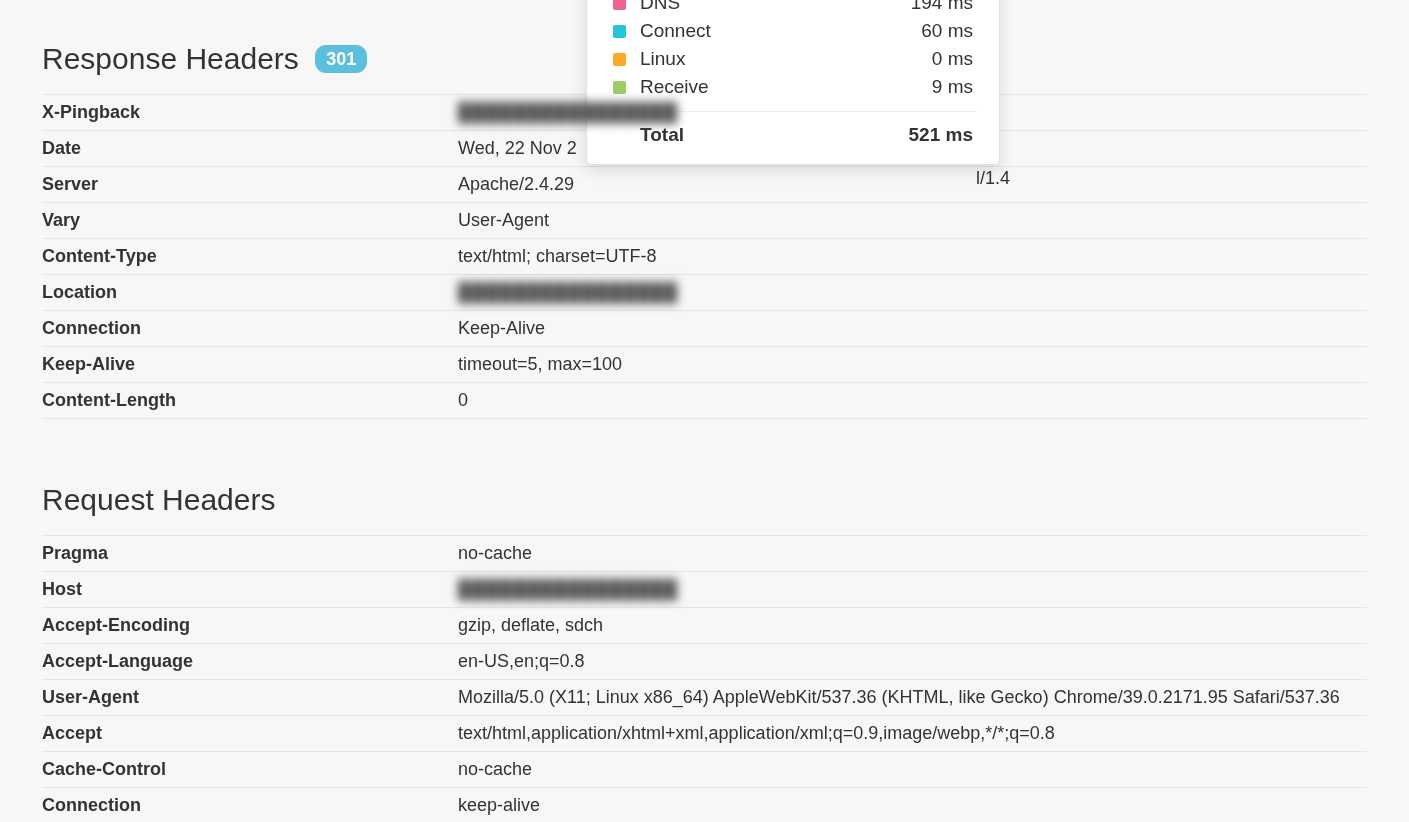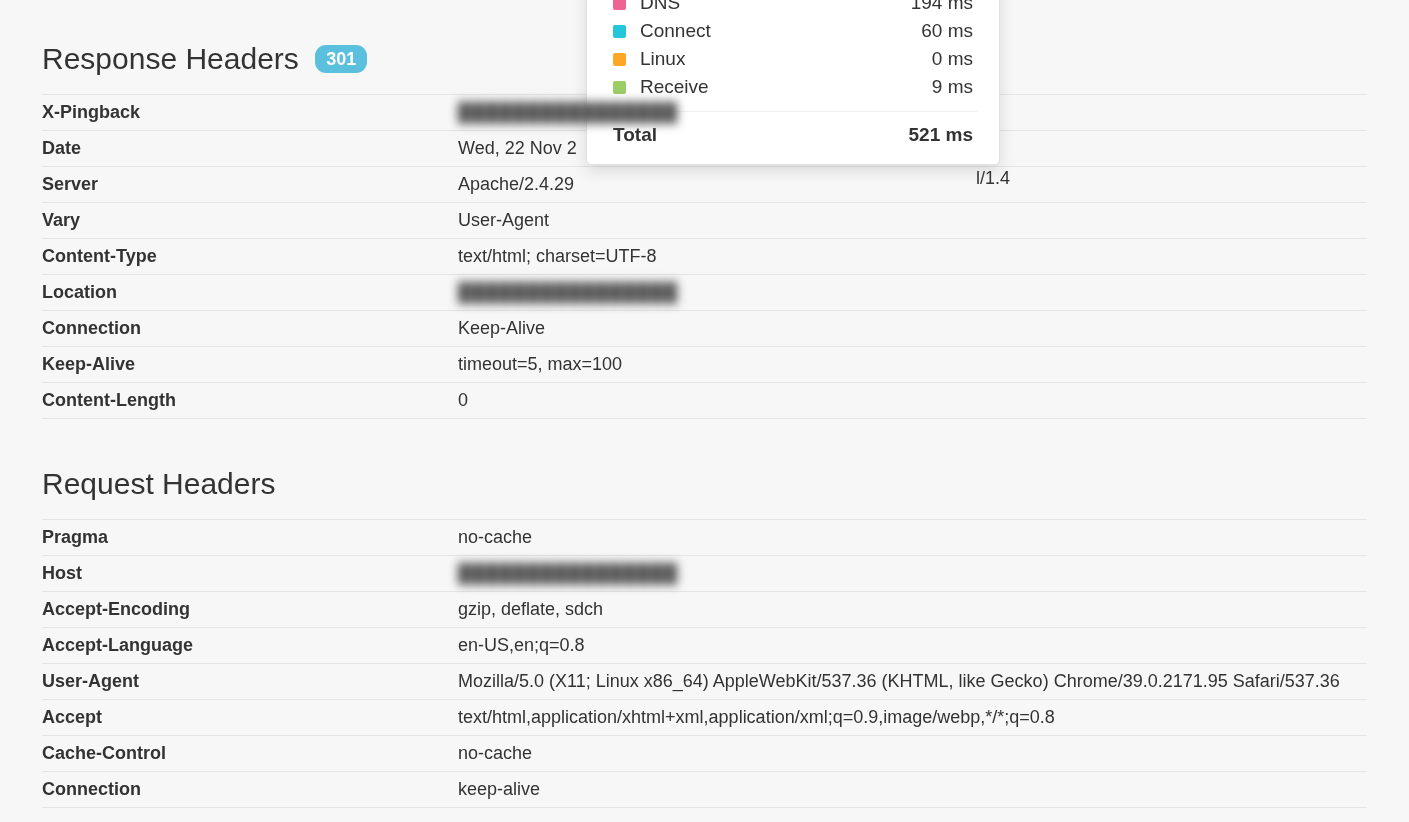--- a/index.html
+++ b/index.html
@@ -14,21 +14,21 @@
   .blur{filter:blur(5px);display:inline-block;letter-spacing:1px;color:#555;background:#eee;}
   
   .pop{position:absolute;left:586px;top:-18px;width:360px;background:#fff;border:1px solid #e0e0e0;border-radius:0 0 5px 5px;box-shadow:0 6px 16px rgba(0,0,0,.12);padding:6px 26px 18px 26px;}
   .pop .row{display:flex;align-items:center;padding:3px 0;font-size:19px;}
   .pop .sw{width:13px;height:13px;border-radius:2px;margin-right:14px;flex:0 0 13px;}
   .pop .lbl{flex:1 1 auto;color:#333;}
   .pop .val{flex:0 0 auto;color:#333;}
   .pop .bold{font-weight:700;}
   .pop hr{border:none;border-top:1px solid #eee;margin:10px -4px 8px -4px;}
   .pop .tot{display:flex;font-weight:700;font-size:19px;padding-top:4px;}
-  .pop .tot .lbl{}
+  .pop .tot .lbl{margin-left:27px;}
   
   .c-dns{background:#f06292;}
   .c-connect{background:#26c6da;}
   .c-send{background:#ffa726;}
   .c-wait{background:#ffee58;}
   .c-receive{background:#9ccc65;}
 </style>
 </head>
 <body>
 
@@ -104,21 +104,21 @@
         </tr>
         <tr>
           <td class="k">Content-Length</td>
           <td class="v">0</td>
         </tr>
       </tbody>
   </table>
 
   <span style="position:absolute;left:976px;top:168px;color:#333;">l/1.4</span>
 
-  <h2 style="margin-top:48px">Request Headers</h2>
+  <h2 style="margin-top:64px">Request Headers</h2>
   <table class="headers">
     <tbody id="req-body">
         <tr>
           <td class="k">Pragma</td>
           <td class="v">no-cache</td>
         </tr>
         <tr>
           <td class="k">Host</td>
           <td class="v"><span class="blur">████████████████</span></td>
         </tr>

